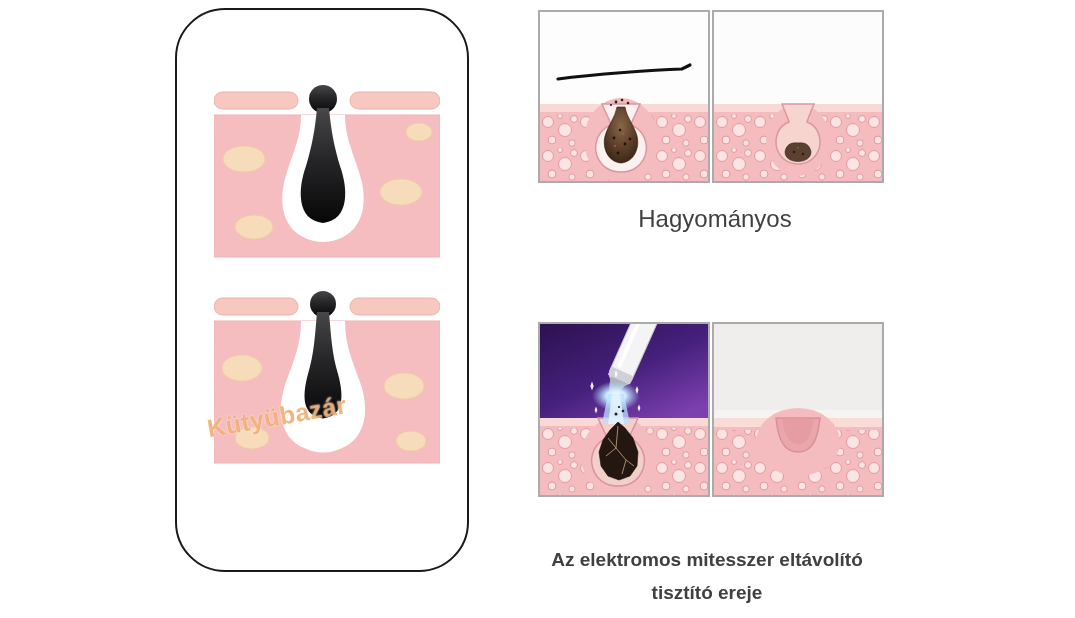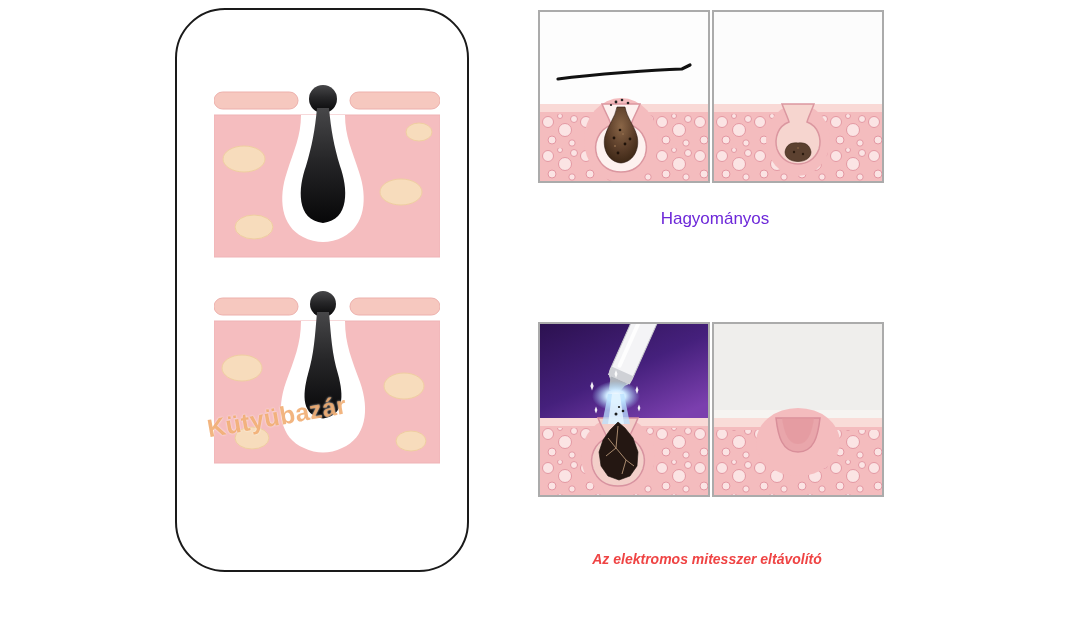--- a/index.html
+++ b/index.html
@@ -13,22 +13,22 @@
   .watermark{position:absolute;left:206px;top:398px;width:190px;transform:rotate(-10deg);
     font-size:25px;font-weight:bold;color:rgba(238,160,92,0.78);
     text-shadow:0 0 2px rgba(255,255,255,0.9);letter-spacing:.5px;}
   .panel{position:absolute;width:172px;background:#ffffff;border:2px solid #ababab;box-sizing:border-box;}
   .pA{left:538px;top:10px;height:173px;}
   .pB{left:712px;top:10px;height:173px;}
   .pC{left:538px;top:322px;height:175px;}
   .pD{left:712px;top:322px;height:175px;}
   .panel svg{display:block;}
   .caption{position:absolute;text-align:center;}
-  .cap1{left:515px;top:203px;width:400px;font-size:17px;line-height:31px;font-weight:normal;color:#6d28d9;}
-  .cap2{left:503px;top:543px;width:408px;font-size:14px;line-height:33px;font-weight:bold;color:#ef4444;font-style:italic;}
+  .cap1{left:515px;top:203px;width:400px;font-size:24px;line-height:31px;font-weight:normal;color:#404040;}
+  .cap2{left:503px;top:543px;width:408px;font-size:19px;line-height:33px;font-weight:bold;color:#404040;}
   .capline{display:block;}
 </style>
 </head>
 <body>
 
 <div class="page">
 
   <svg width="0" height="0" style="position:absolute" aria-hidden="true">
     <defs>
       <pattern id="bubbles" width="38" height="34" patternUnits="userSpaceOnUse">
@@ -201,15 +201,16 @@
       <rect x="0" y="94" width="168" height="9" fill="#f9dcd8"></rect>
       <rect x="0" y="106" width="168" height="65" fill="url(#bubbles)" opacity="0.95"></rect>
       <ellipse cx="84" cy="118" rx="42" ry="34" fill="#f4bcbe"></ellipse>
       <path d="M62,94 C64,112 68,128 84,128 C100,128 104,112 106,94 Z" fill="#e9a6ab" stroke="#d98f9a" stroke-width="1.5"></path>
       <path d="M68,94 C70,108 74,120 84,120 C94,120 98,108 100,94 Z" fill="#e2989e" opacity="0.7"></path>
     </svg>
   </div>
 
   <div class="caption cap2">
     <span class="capline">Az elektromos mitesszer eltávolító</span>
+    <span class="capline">tisztító ereje</span>
   </div>
 
 </div>
 
 </body></html>

